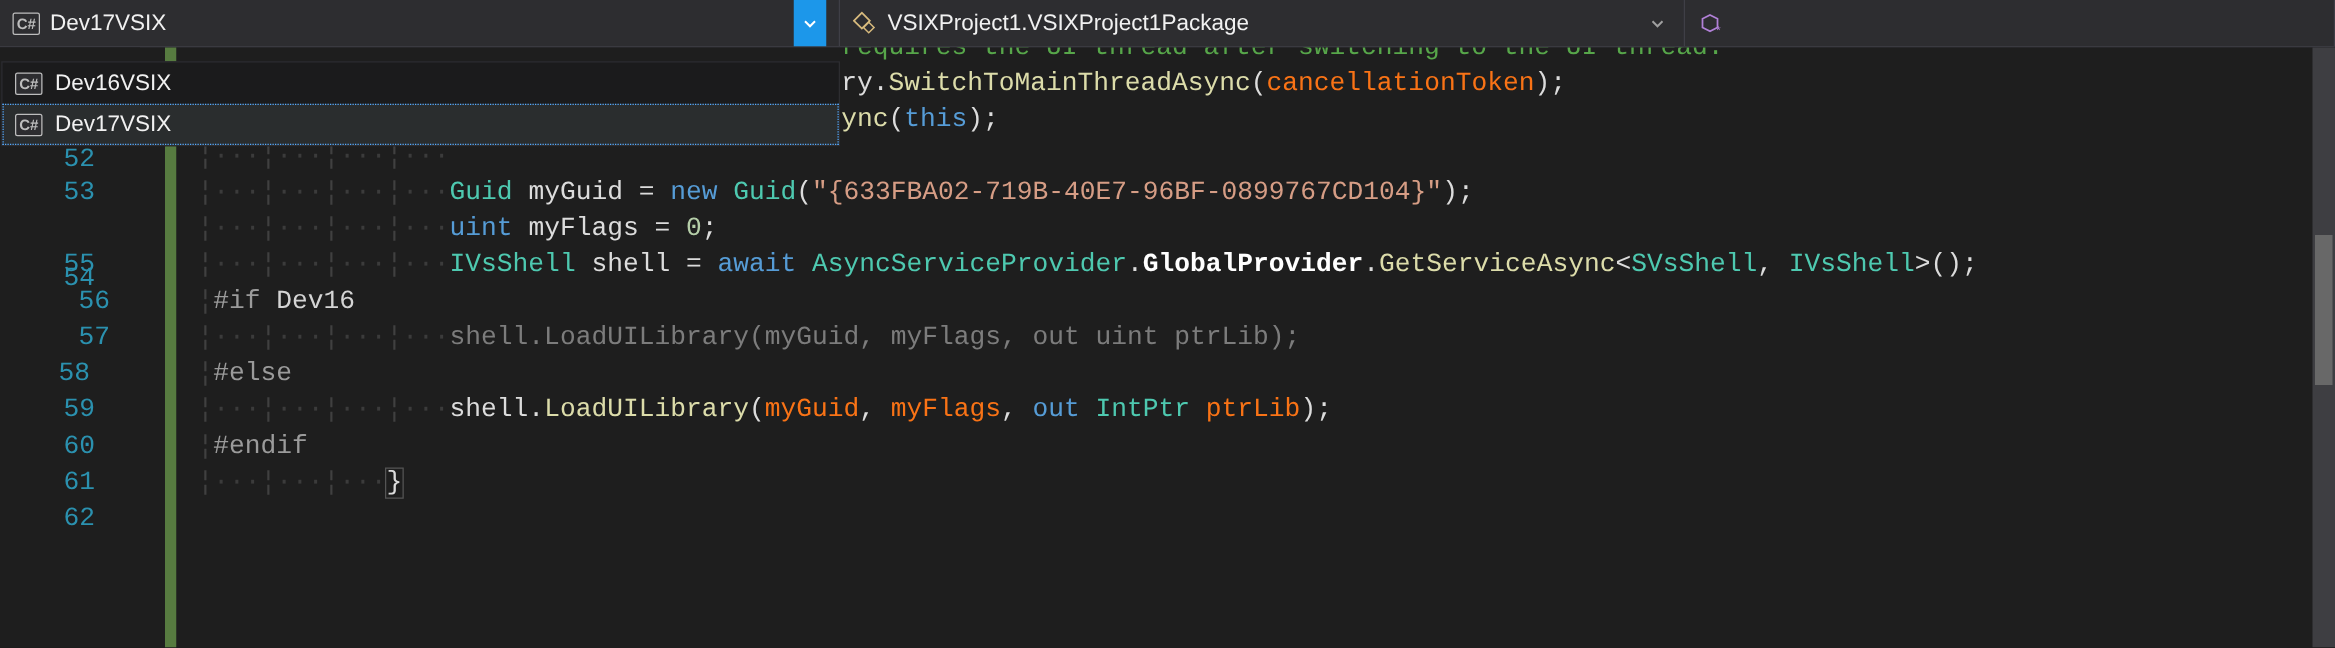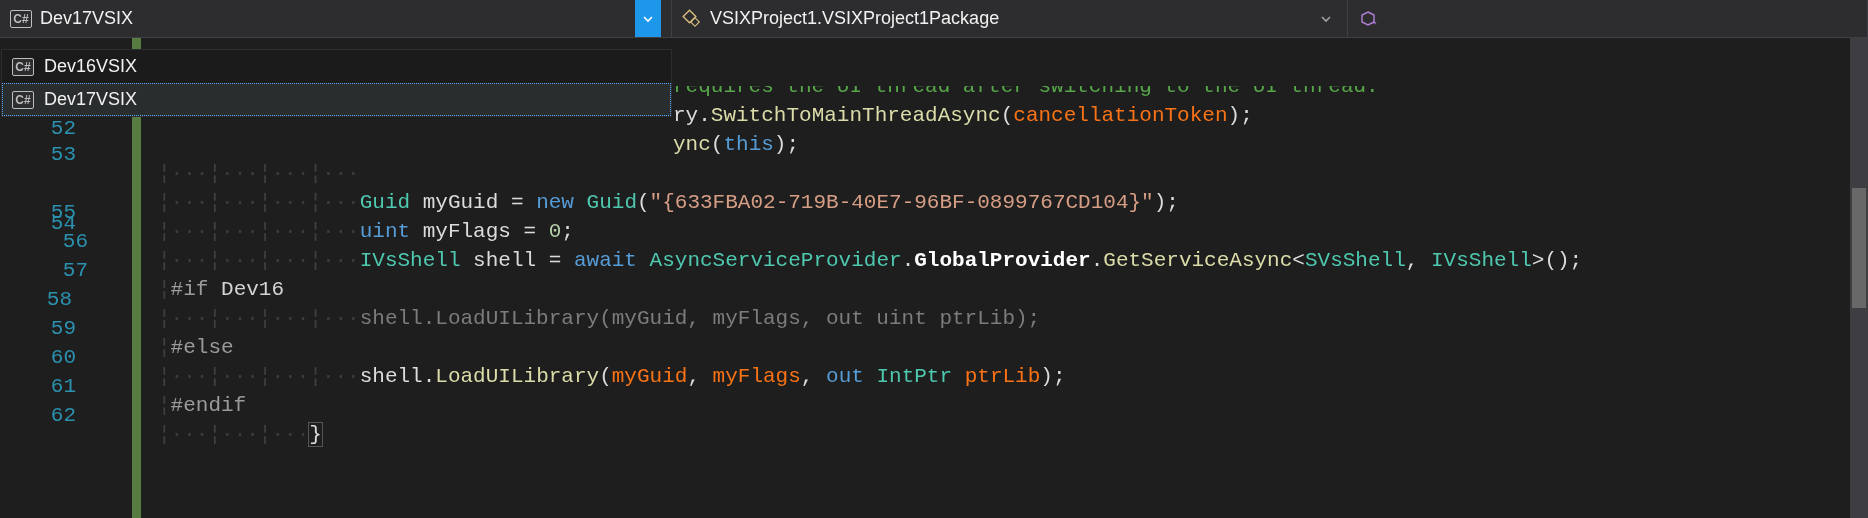--- a/index.html
+++ b/index.html
@@ -128,21 +128,20 @@
     background: #577B40;
   }
 
   .code-area {
     position: absolute;
     left: 158px;
     right: 0;
     top: 0;
     bottom: 0;
     overflow: hidden;
-    margin-top: 48px;
   }
   .codeline {
     height: 29px;
     display: flex;
     align-items: center;
     white-space: pre;
     position: relative;
   }
   .guides {
     color: #404040;

